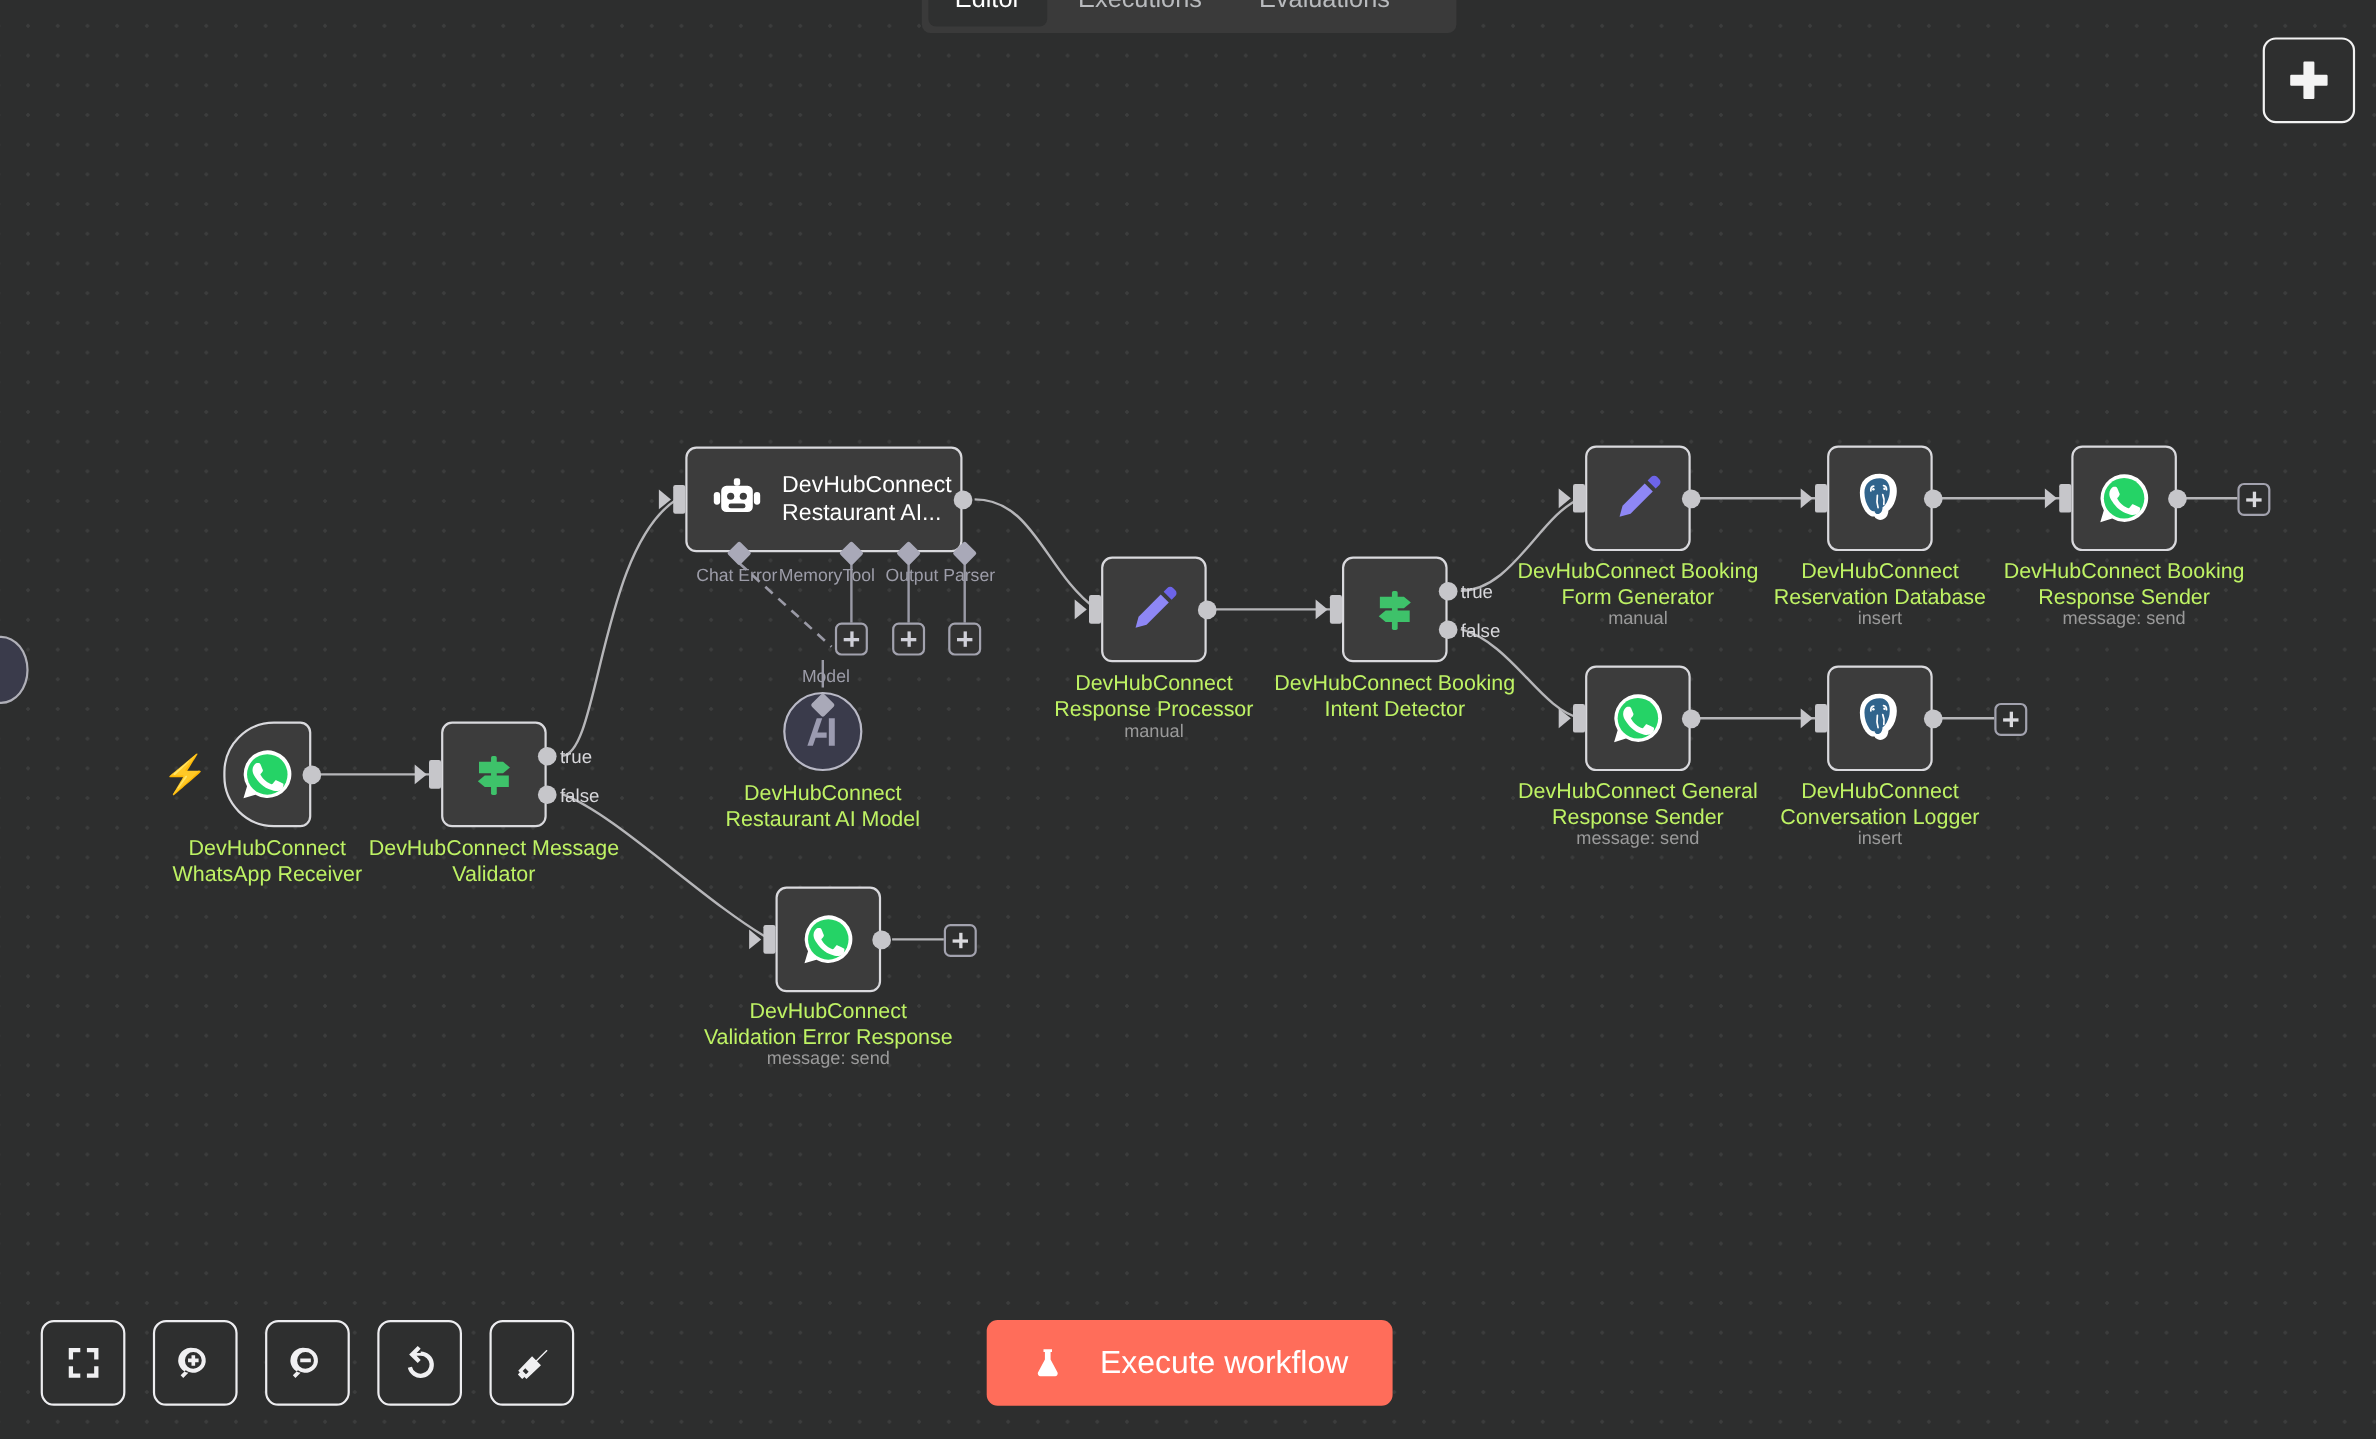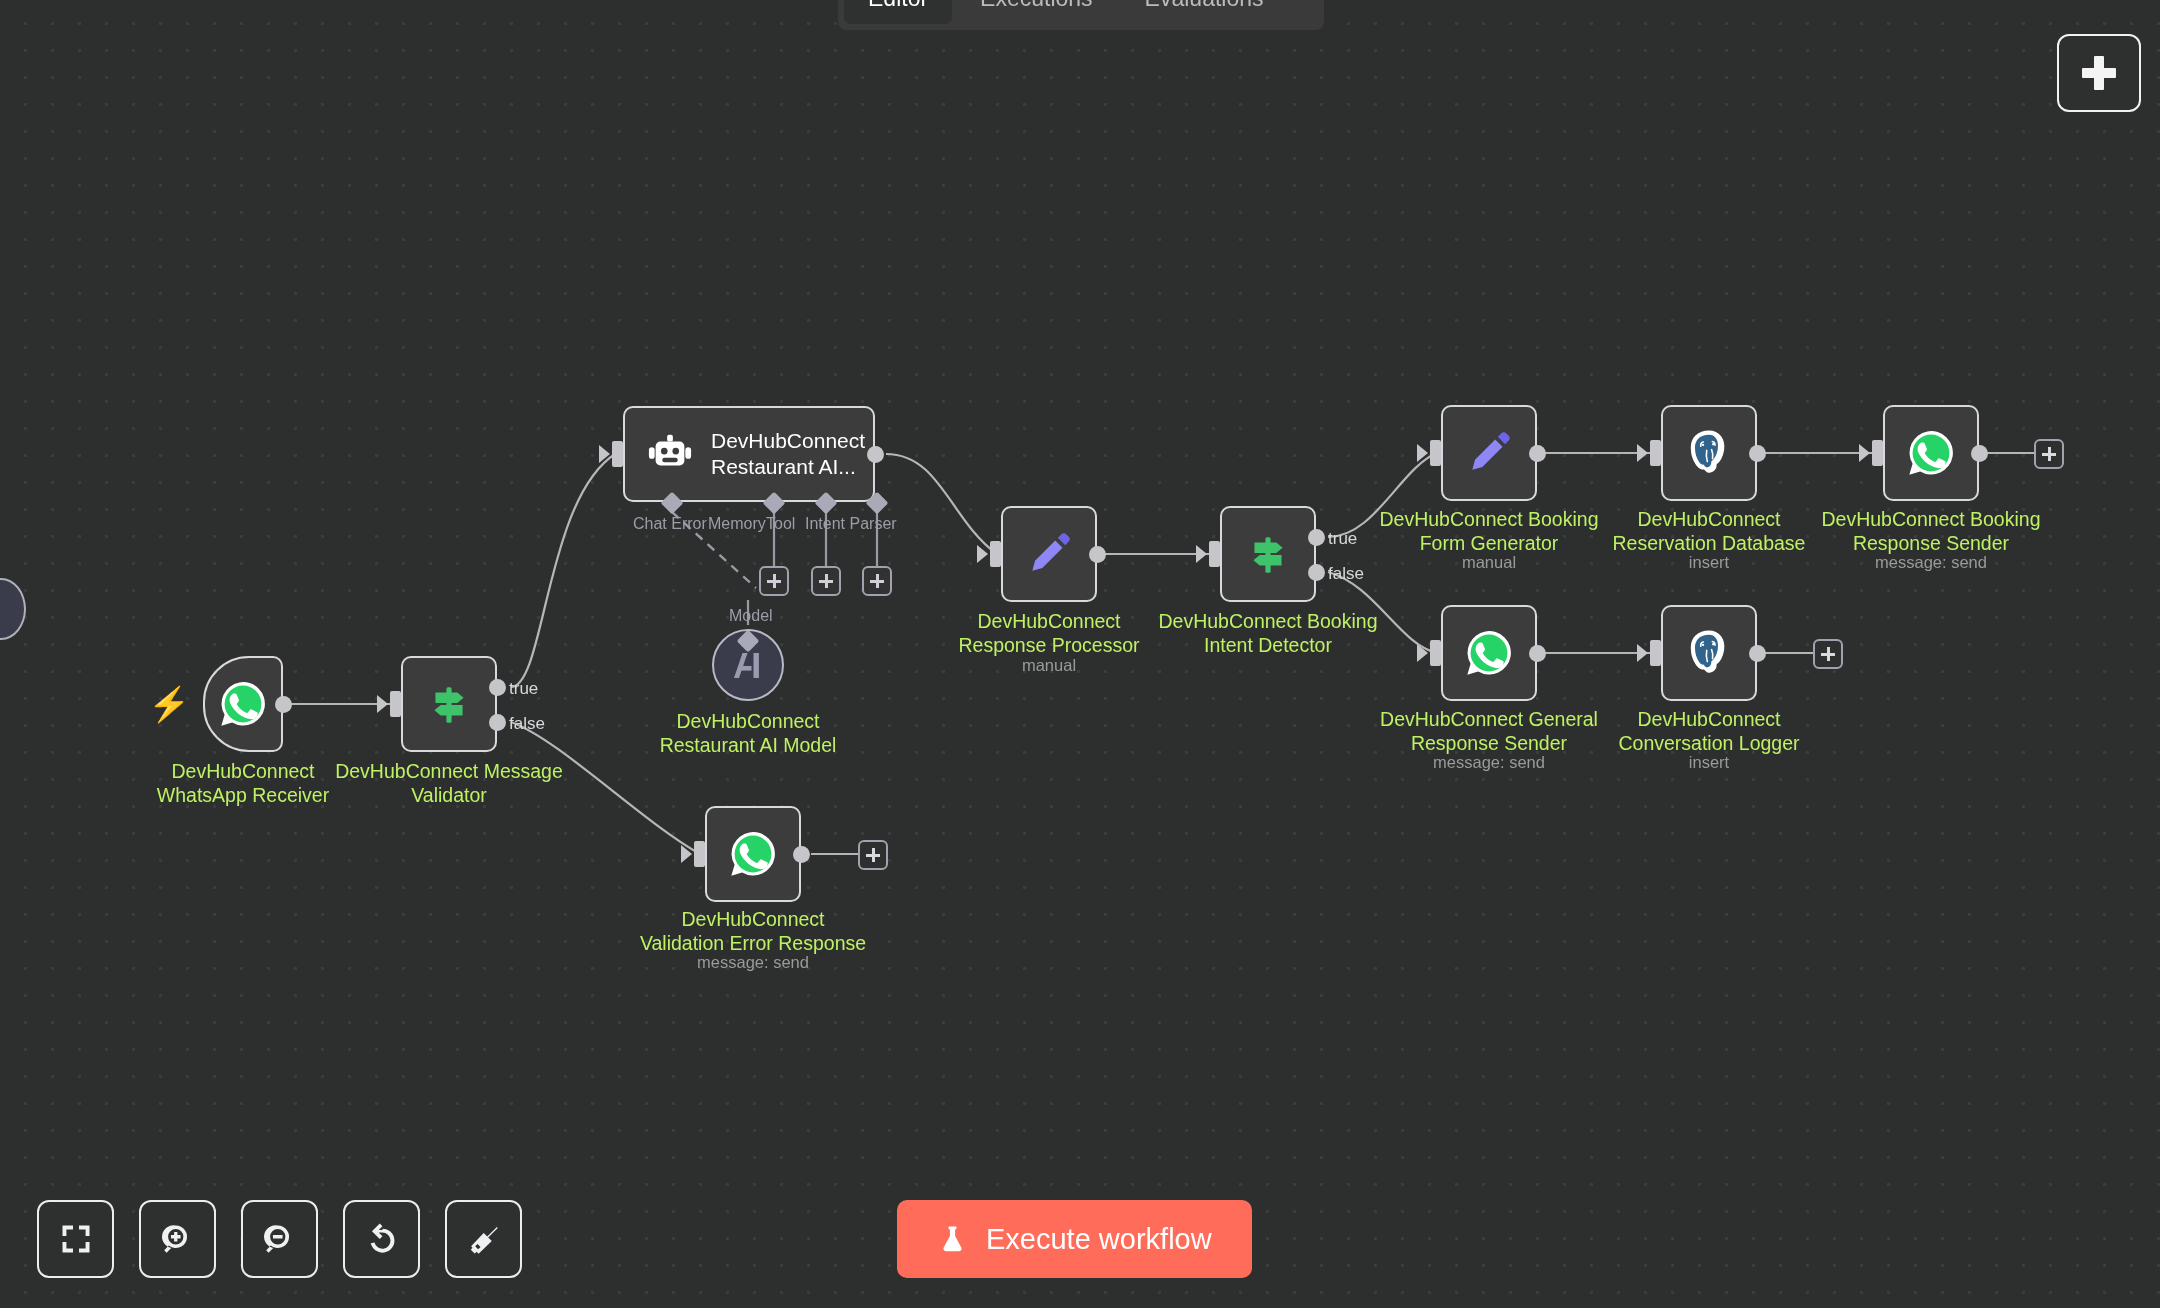--- a/index.html
+++ b/index.html
@@ -244,21 +244,21 @@
 
   
   #execute-btn {
     position: absolute;
     left: 897px; bottom: 30px;
     height: 78px;
     padding: 0 40px;
     background: #ff6d5a;
     border: none;
     border-radius: 10px;
-    display: flex; align-items: center; gap: 18px;
+    display: flex; align-items: center; gap: 32px;
     color: #ffffff;
     font-size: 29px;
     font-family: "Liberation Sans", sans-serif;
     cursor: pointer;
     z-index: 30;
   }
   #execute-btn svg { width: 31px; height: 31px; fill: #ffffff; }
 </style>
 </head>
 <body>
@@ -363,21 +363,21 @@
   <div class="ep-out" style="left:867px; top:446px;"></div>
 
   <div class="diamond" style="left:664px; top:495px;"></div>
   <div class="diamond" style="left:766px; top:495px;"></div>
   <div class="diamond" style="left:818px; top:495px;"></div>
   <div class="diamond" style="left:869px; top:495px;"></div>
 
   <div class="sub-label" style="left:633px; top:515px;">Chat Error</div>
   <div class="sub-label" style="left:708px; top:515px;">Memory</div>
   <div class="sub-label" style="left:766px; top:515px;">Tool</div>
-  <div class="sub-label" style="left:805px; top:515px;">Intent Parser</div>
+  <div class="sub-label" style="left:805px; top:515px;">Output Parser</div>
 
   <div class="sub-plus" style="left:759px; top:566px;"></div>
   <div class="sub-plus" style="left:811px; top:566px;"></div>
   <div class="sub-plus" style="left:862px; top:566px;"></div>
 
   <div class="sub-label" style="left:729px; top:607px;">Model</div>
 </div>
 
 <div class="node">
   <div class="diamond" style="left:740px; top:633px;"></div>

